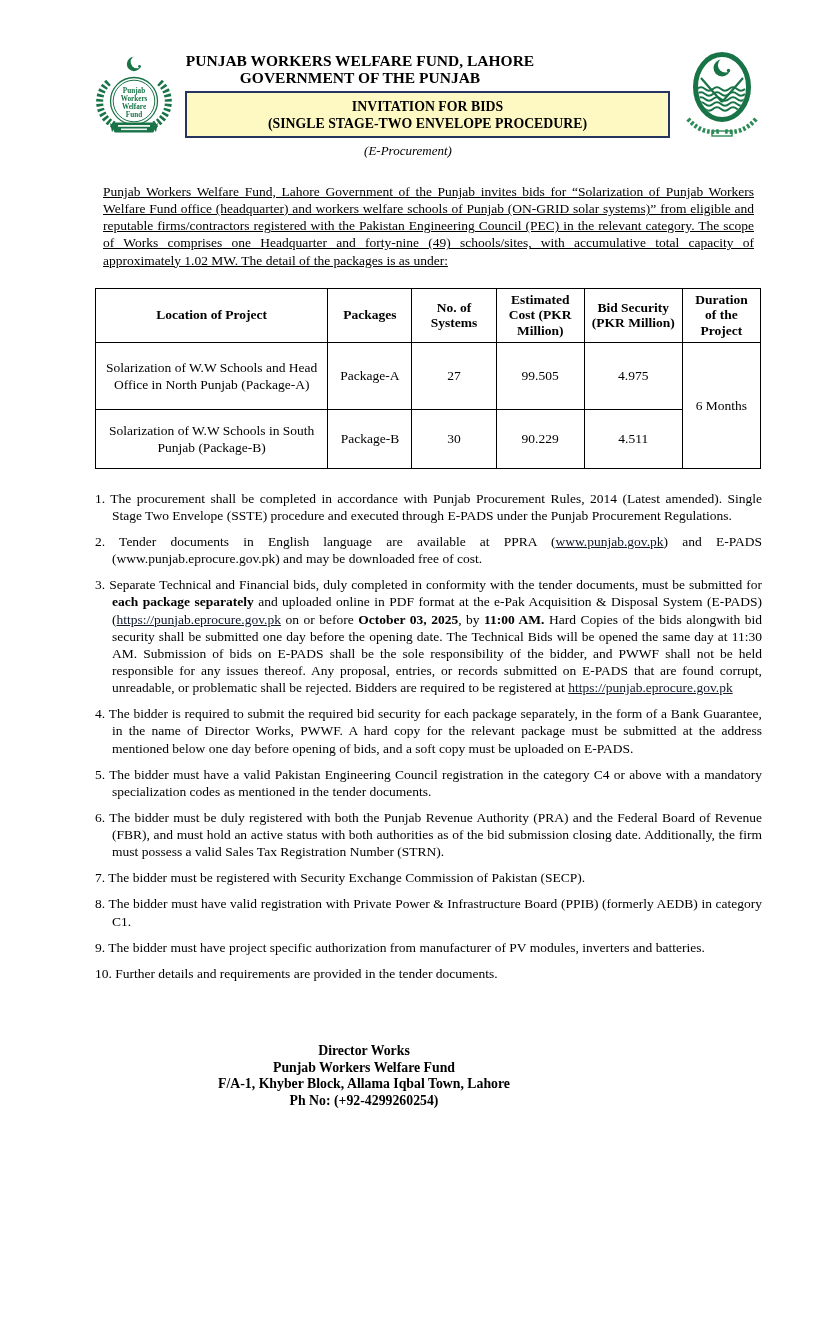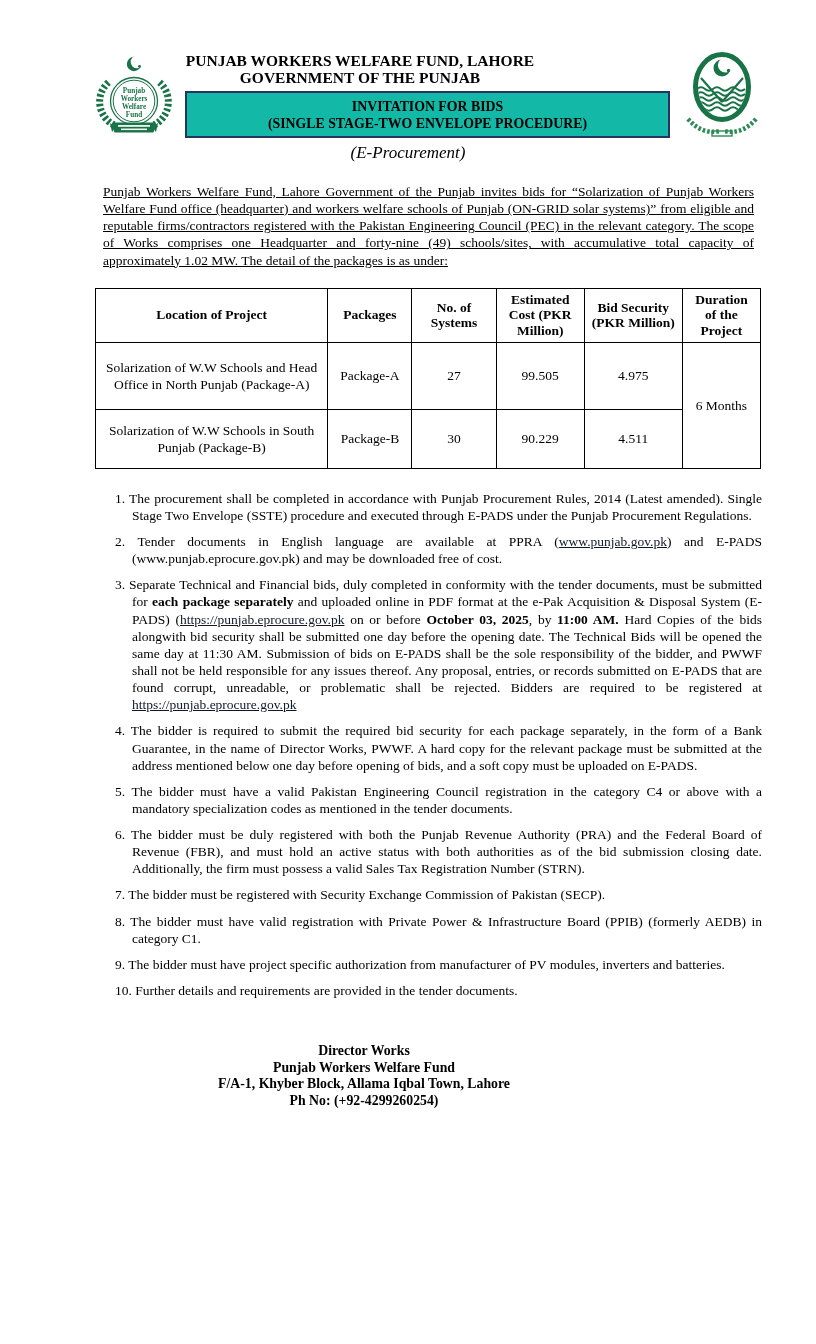--- a/index.html
+++ b/index.html
@@ -8,44 +8,44 @@
     font-family:"Liberation Serif","DejaVu Serif",serif; color:#000;
     overflow:hidden;
   }
   
   .org-title { position:absolute; top:53px; left:0; width:720px; text-align:center;
     font-weight:bold; font-size:15.5px; line-height:16.5px; }
   .logo-left  { position:absolute; left:90px;  top:53px; }
   .logo-right { position:absolute; left:676px; top:47px; }
   .bid-box {
     position:absolute; left:185px; top:91px; width:481px; height:43px;
-    background:#14b8a6; border:2px solid #26355f;
+    background:#fef9c3; border:2px solid #26355f;
     display:flex; flex-direction:column; justify-content:center;
     text-align:center; font-weight:bold; font-size:13.8px; line-height:17px;
   }
   .eproc { position:absolute; top:143px; left:0; width:816px; text-align:center;
-    font-style:italic; font-size:17px; }
+    font-style:italic; font-size:13px; }
   
   .content { position:absolute; top:175px; left:95px; width:667px;
     font-size:13.5px; line-height:1.27; }
   .intro { margin:8px; text-align:justify;text-decoration:underline; }
   
   table.pkg { border-collapse:collapse; table-layout:fixed; width:666px;
     margin-top:19px; font-size:13.5px; }
   table.pkg th, table.pkg td { border:1.6px solid #000; padding:3px 6px;
     vertical-align:middle; }
   table.pkg th { font-weight:bold; text-align:center; height:46px; line-height:1.16; }
   table.pkg td { text-align:center; }
   td.loc { text-align:justify; padding:6px 8px; }
   tr.rowA td { height:60px; }
   tr.rowB td { height:52px; }
   
   #bid-list { margin-top:21px; }
   .li { padding-left:17px; text-indent:-17px; margin-bottom:9px;
-    text-align:justify; line-height:1.27;margin-left:20px; }
+    text-align:justify; line-height:1.27; }
   .b { font-weight:bold; }
   .link { color:#0f172a; text-decoration:underline; cursor:pointer; }
   
   .footer { position:absolute; top:1043px; left:0; width:728px; text-align:center;
     font-weight:bold; font-size:13.8px; line-height:16.5px; }
   .gtxt { fill:#187347; font-weight:bold; }
 </style>
 </head>
 <body>
 

